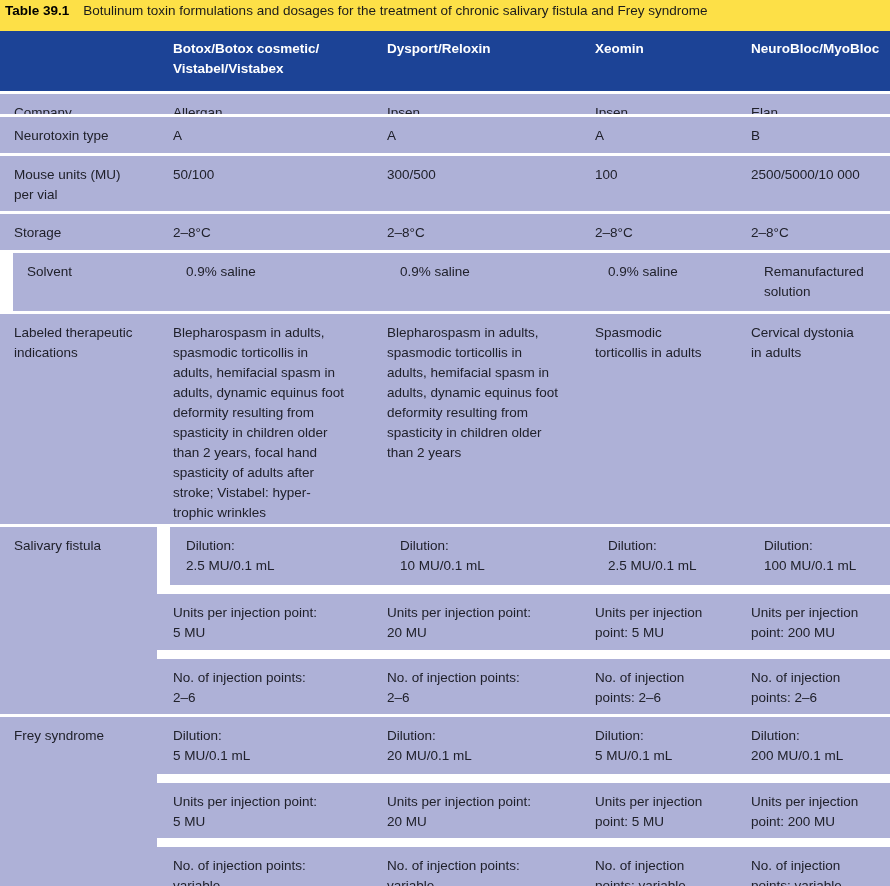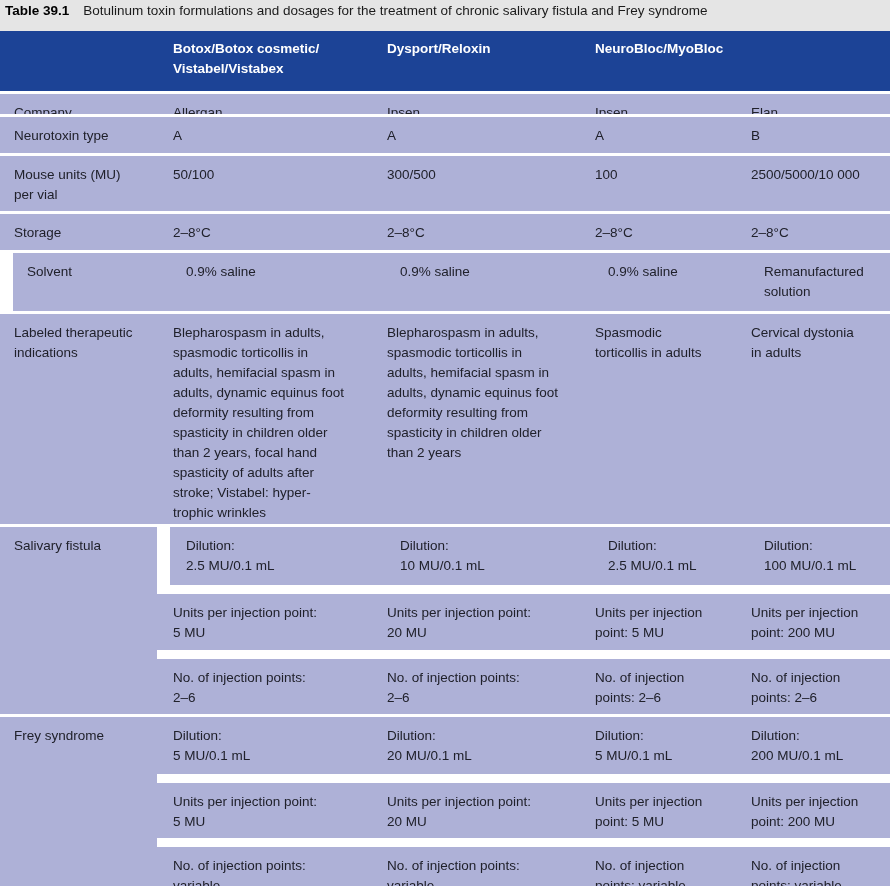--- a/index.html
+++ b/index.html
@@ -1,21 +1,21 @@
 <!DOCTYPE html>
 <html><head>
 <meta charset="utf-8">
 <style>
   html, body { margin: 0; padding: 0; background: #ffffff; }
   body {
     width: 890px; height: 886px; overflow: hidden;
     font-family: "Liberation Sans", sans-serif;
     -webkit-font-smoothing: antialiased;
   }
-  .page { width: 890px; height: 886px; background: #e5e5e5; }
+  .page { width: 890px; height: 886px; background: #fde047; }
 
   
   .caption {
     height: 31px; box-sizing: border-box;
     padding: 2px 0 0 5px;
     font-size: 13.5px; line-height: 18px; color: #1b1b1b;
     white-space: nowrap;
   }
   .caption .num { font-weight: bold; color: #000000; margin-right: 14px; }
 
@@ -76,20 +76,21 @@
     <span class="num">Table 39.1</span><span>Botulinum toxin formulations and dosages for the treatment of chronic salivary fistula and Frey syndrome</span>
   </div>
 
   <div class="tbl">
 
     <div class="row hdr h49">
       <div class="cell lbl"></div>
       <div class="cell">Botox/Botox cosmetic/
 Vistabel/Vistabex</div>
       <div class="cell">Dysport/Reloxin</div>
+      <div class="cell">Xeomin</div>
       <div class="cell">NeuroBloc/MyoBloc</div>
     </div>
 
     <div class="row h38">
       <div class="cell lbl">Company</div>
       <div class="cell">Allergan</div>
       <div class="cell">Ipsen</div>
       <div class="cell">Ipsen</div>
       <div class="cell">Elan</div>
     </div>

